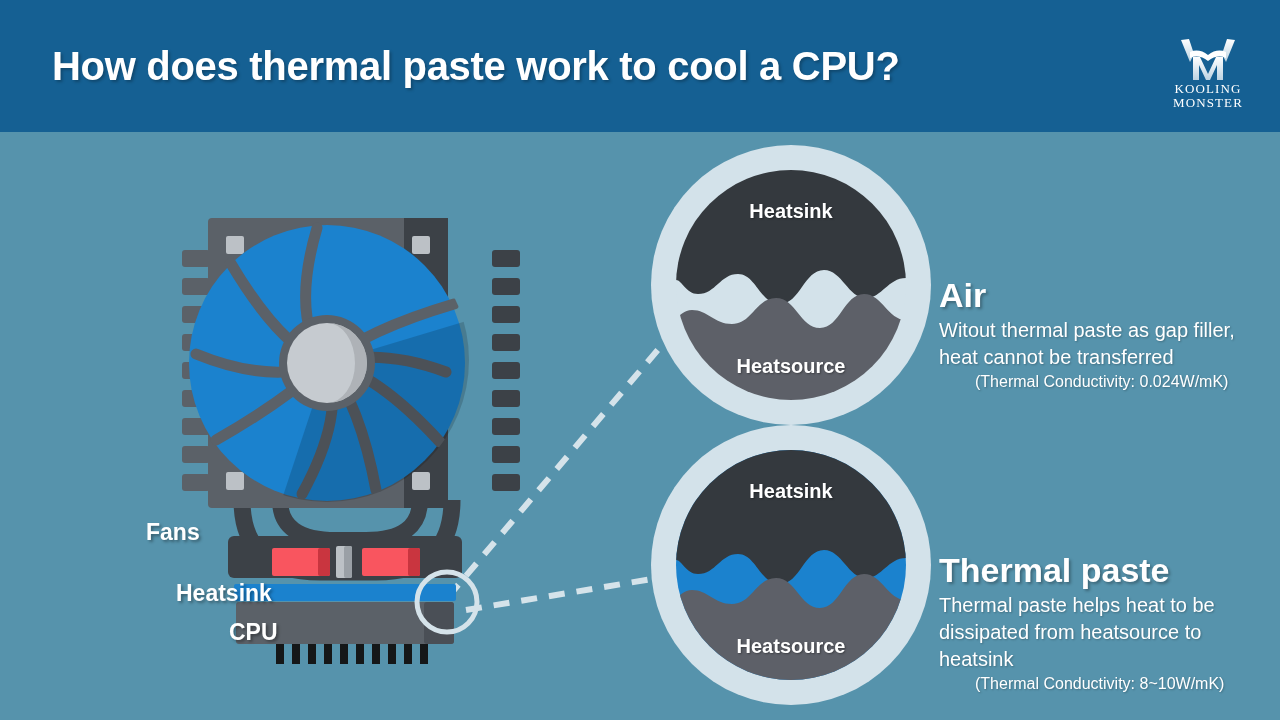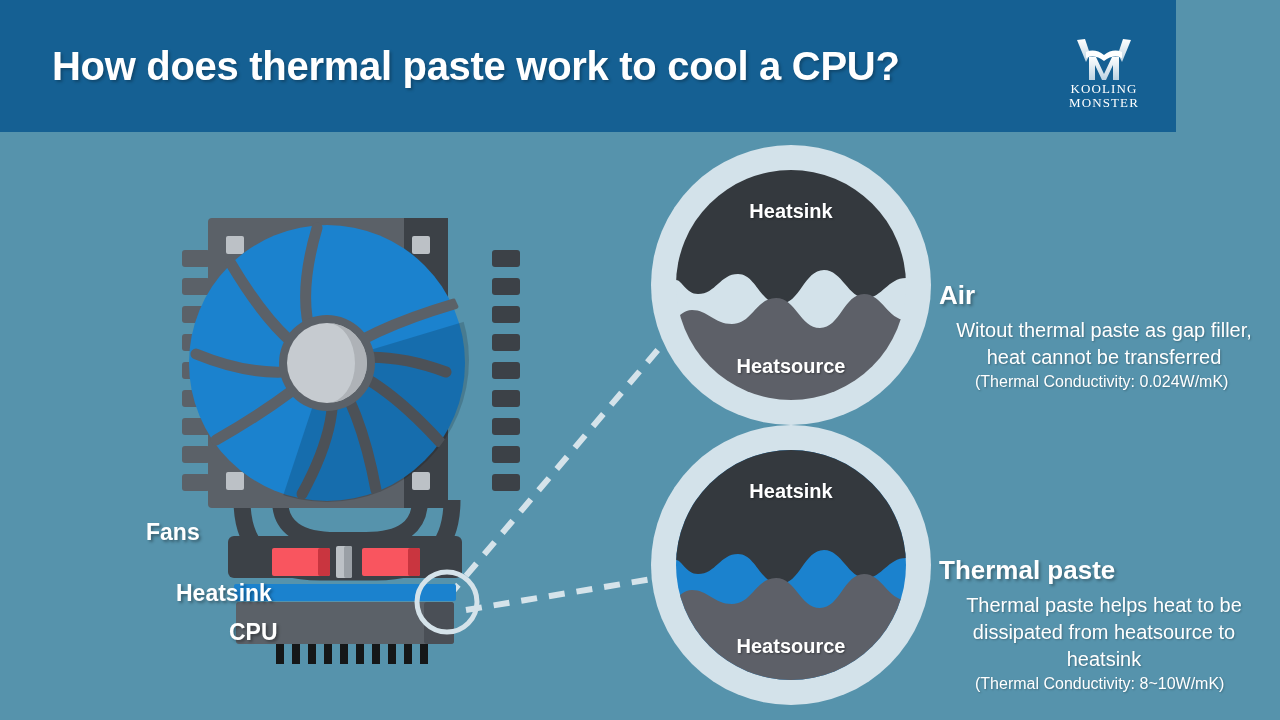--- a/index.html
+++ b/index.html
@@ -5,21 +5,21 @@
   * { margin:0; padding:0; box-sizing:border-box; }
   html,body { width:1280px; height:720px; overflow:hidden; }
   body {
     font-family: "Liberation Sans", sans-serif;
     background:#5693ac;
     position:relative;
   }
 
   
   #header {
-    position:absolute; left:0; top:0; width:1176px; height:132px;
+    position:absolute; left:0; top:0; width:1280px; height:132px;
     background:#156093;
   }
   #header-title {
     position:absolute; left:52px; top:44px;
     font-size:40px; font-weight:bold; color:#ffffff;
     letter-spacing:-0.3px;
     text-shadow:2px 2px 3px rgba(0,0,0,0.25);
     white-space:nowrap;
   }
   #logo {
@@ -70,28 +70,27 @@
     text-shadow:1px 1px 2px rgba(0,0,0,0.35);
   }
   .cap-top    { top:55px; }
   .cap-bottom { top:210px; }
 
   
   .info-block { position:absolute; left:939px; width:330px; }
   #info-air   { top:275px; }
   #info-paste { top:550px; }
   .info-head {
-    color:#ffffff; font-weight:bold; font-size:26px; line-height:40px;
+    color:#ffffff; font-weight:bold; font-size:34px; line-height:40px;
     text-shadow:2px 2px 3px rgba(0,0,0,0.30);
   }
   .info-body {
     color:#ffffff; font-size:20px; line-height:27px; font-weight:normal;
     text-shadow:1px 1px 2px rgba(0,0,0,0.25);
     margin-top:2px;
-    text-align:center;
   }
   .info-note {
     color:#ffffff; font-size:16px; line-height:20px;
     text-shadow:1px 1px 2px rgba(0,0,0,0.25);
     margin-top:1px;
     margin-left:36px;
   }
 </style>
 </head>
 <body>

